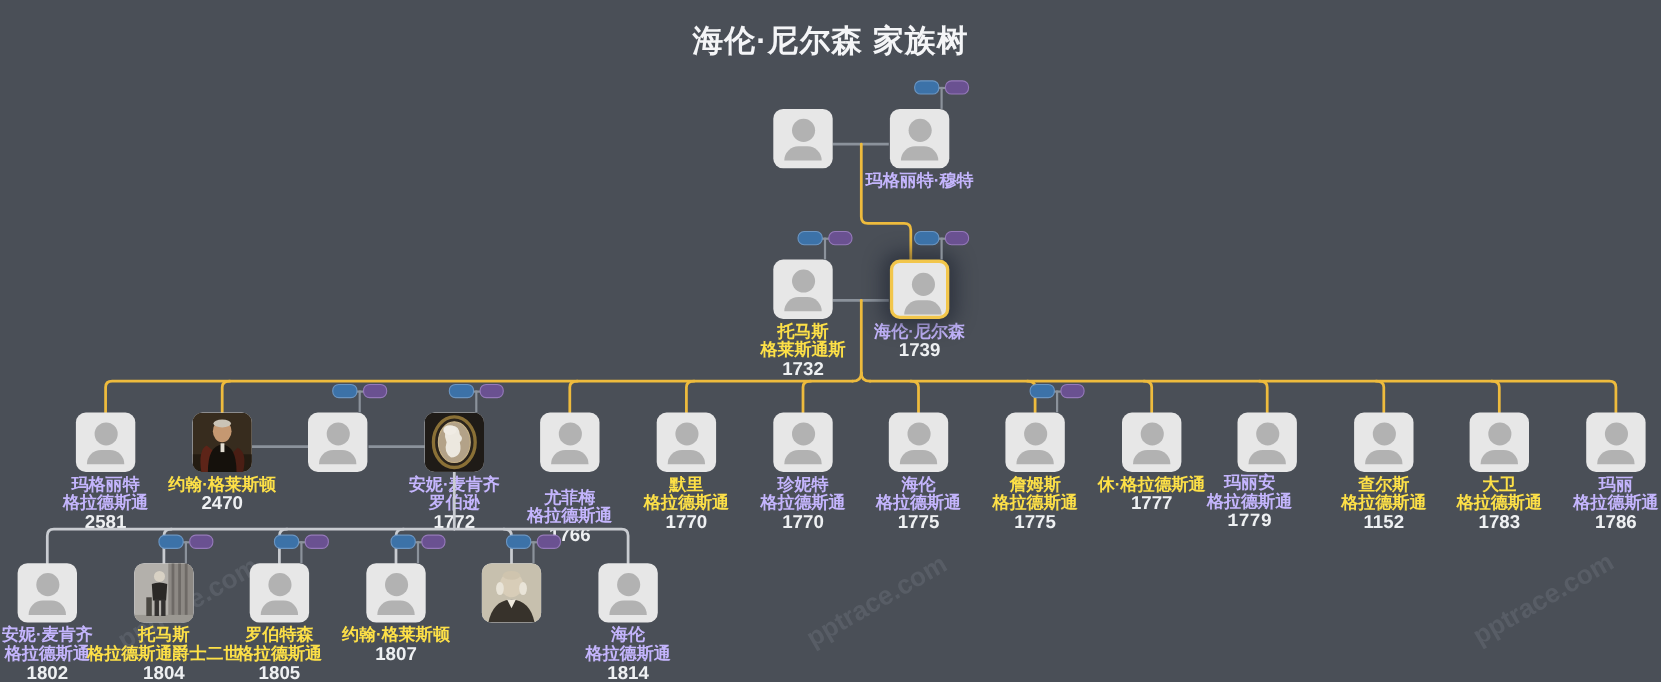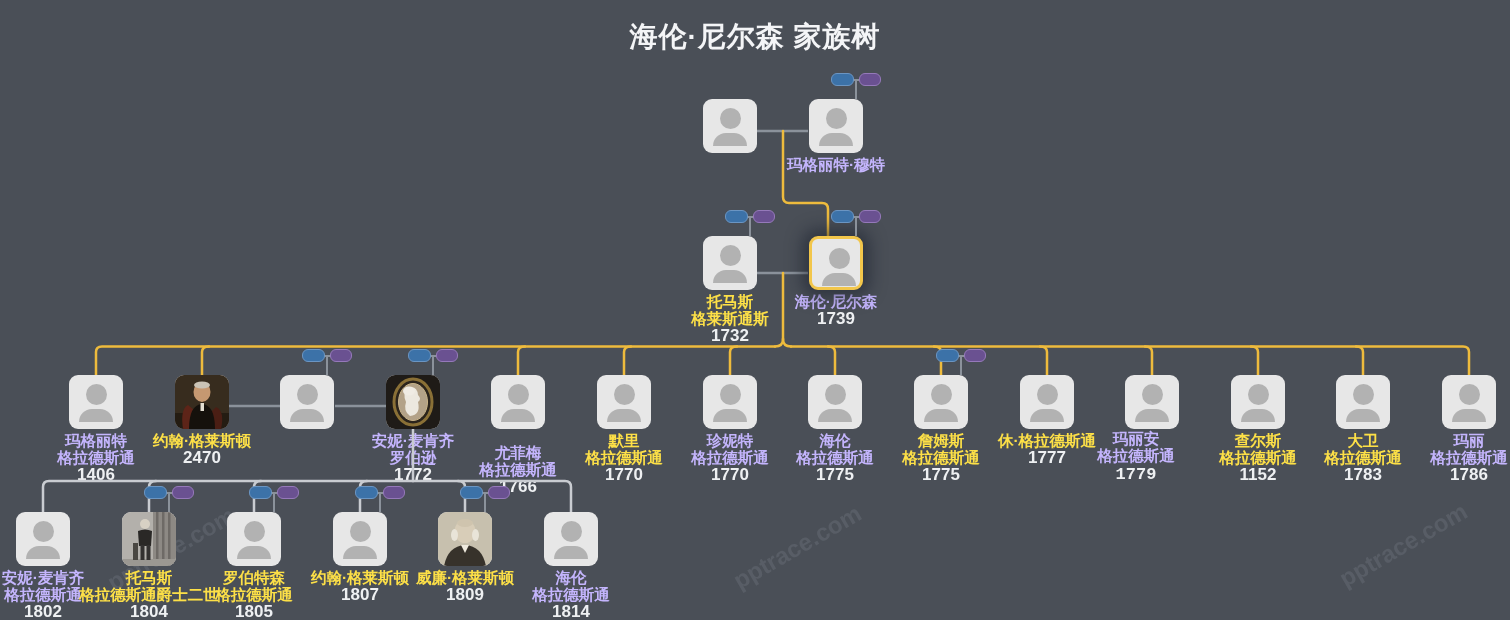--- a/index.html
+++ b/index.html
@@ -68,21 +68,21 @@
         <div class="nm male">格莱斯通斯</div>
         <div class="yr">1732</div>
       </div>
       <div class="plabel" style="left: 751px; top: 293px;">
         <div class="nm female">海伦·尼尔森</div>
         <div class="yr">1739</div>
       </div>
       <div class="plabel" style="left: 11px; top: 432px;">
         <div class="nm female">玛格丽特</div>
         <div class="nm female">格拉德斯通</div>
-        <div class="yr">1406</div>
+        <div class="yr">2581</div>
       </div>
       <div class="plabel" style="left: 117px; top: 432px;">
         <div class="nm male">约翰·格莱斯顿</div>
         <div class="yr">2470</div>
       </div>
       <div class="plabel" style="left: 328px; top: 432px;">
         <div class="nm female">安妮·麦肯齐</div>
         <div class="nm female">罗伯逊</div>
         <div class="yr">1772</div>
       </div>
@@ -146,24 +146,20 @@
         <div class="yr">1804</div>
       </div>
       <div class="plabel" style="left: 169px; top: 569px;">
         <div class="nm male">罗伯特森</div>
         <div class="nm male">格拉德斯通</div>
         <div class="yr">1805</div>
       </div>
       <div class="plabel" style="left: 275px; top: 569px;">
         <div class="nm male">约翰·格莱斯顿</div>
         <div class="yr">1807</div>
-      </div>
-      <div class="plabel" style="left: 380px; top: 569px;">
-        <div class="nm male">威廉·格莱斯顿</div>
-        <div class="yr">1809</div>
       </div>
       <div class="plabel" style="left: 486px; top: 569px;">
         <div class="nm female">海伦</div>
         <div class="nm female">格拉德斯通</div>
         <div class="yr">1814</div>
       </div>
     </div>
 
   <svg id="lines" width="1510" height="620" viewBox="0 0 1510 620">
 

